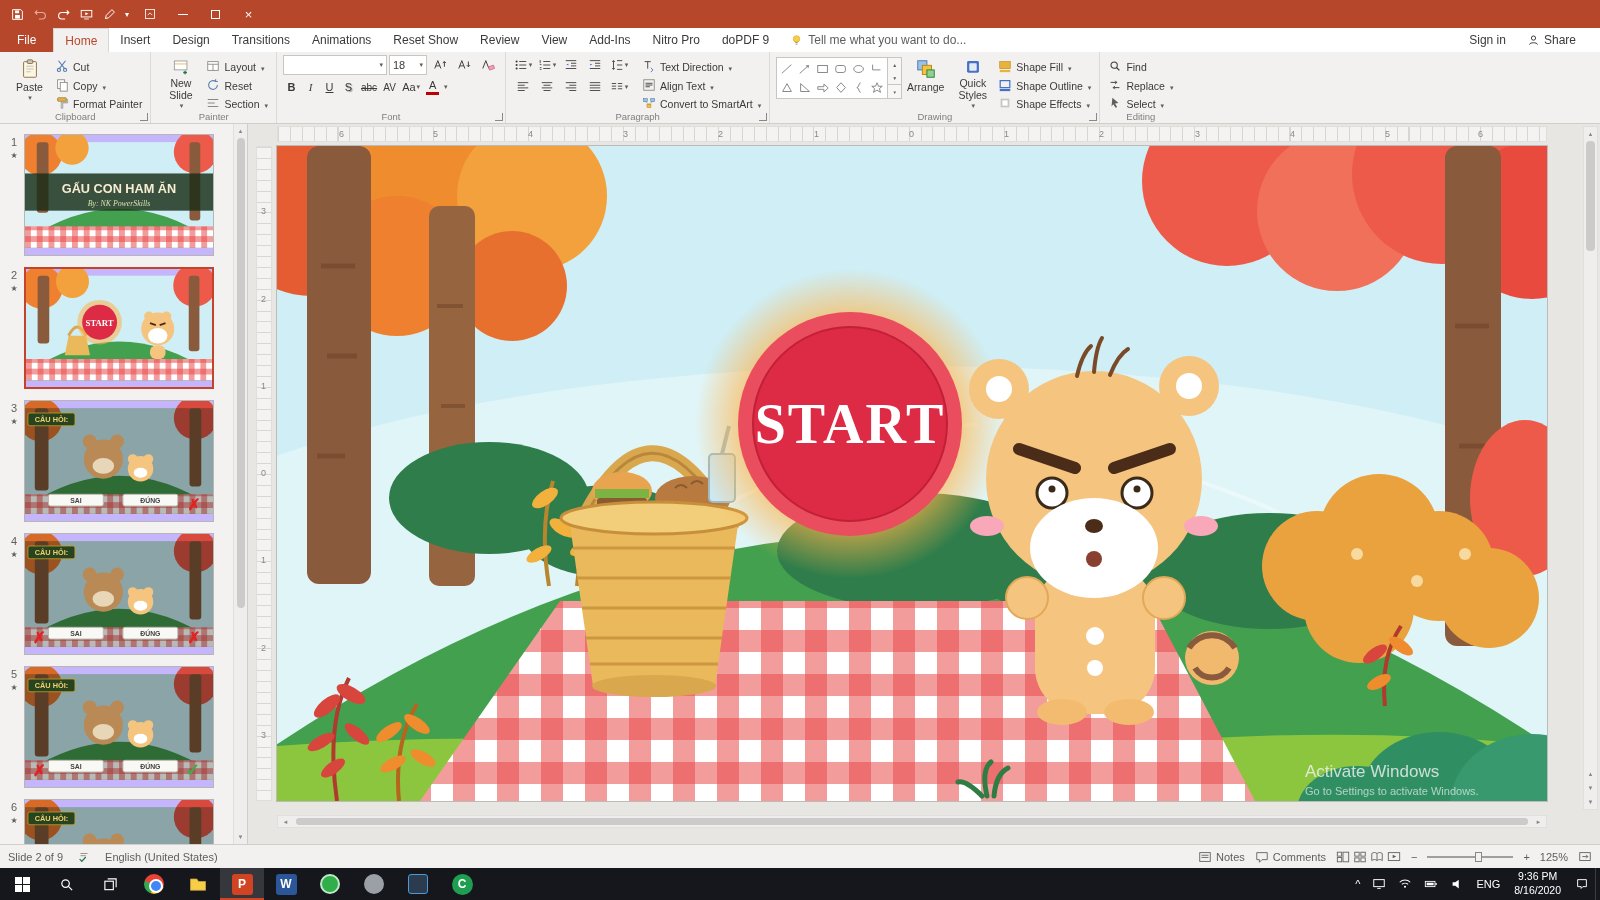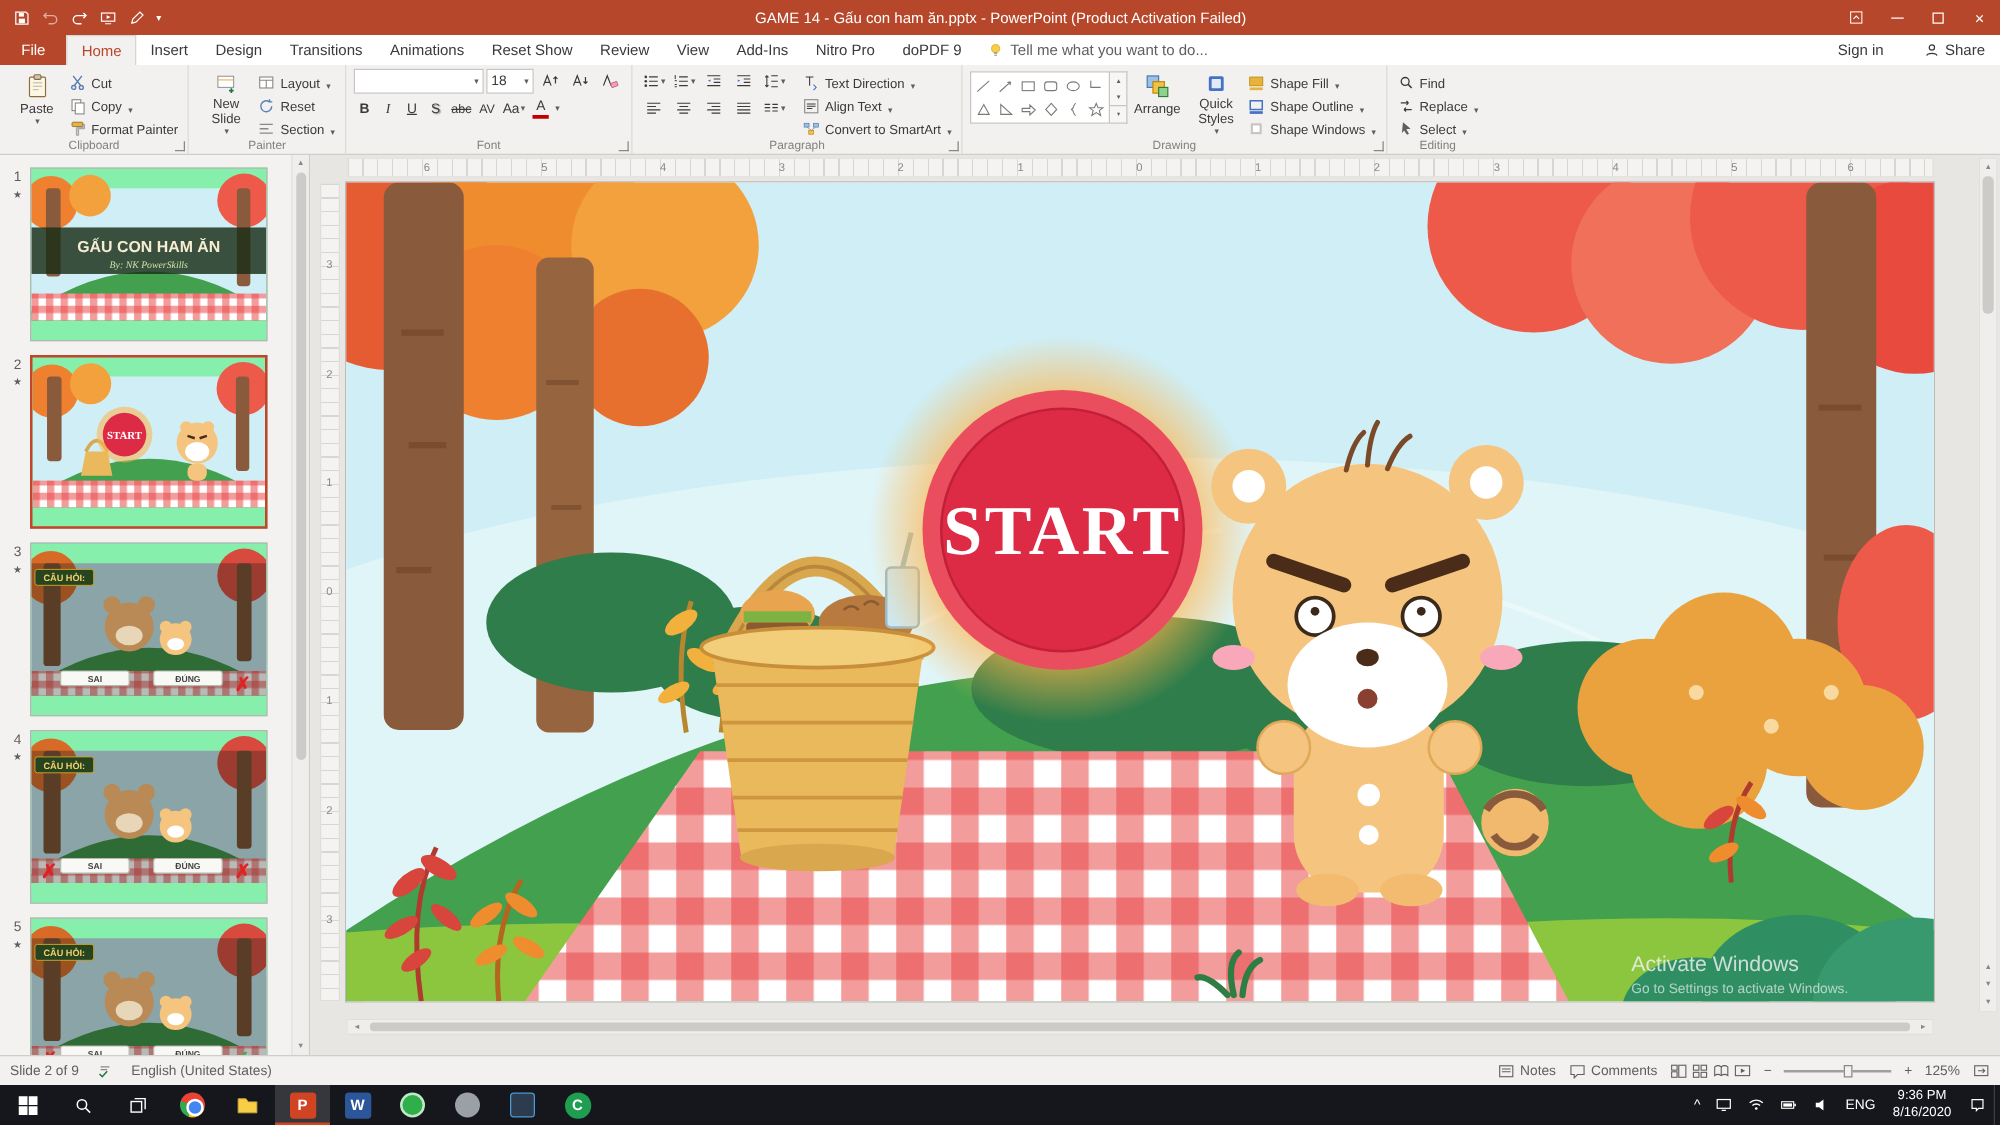--- a/index.html
+++ b/index.html
@@ -21,21 +21,21 @@
 .min-glyph{width:10px;height:1px;background:#fff}
 .res-glyph{width:9px;height:9px;border:1px solid #fff}
 
 .tabrow{height:24px;background:#fff;display:flex;align-items:stretch;font-size:12px;color:#3b3a39;flex:none}
 .tab{display:flex;align-items:center;padding:8px 11px}
 .tab.file{background:#b7472a;color:#fff;padding:0 17px}
 .tab.active{background:#f3f1ef;color:#b7472a;border:1px solid #d8d6d4;border-bottom:none}
 .tellme{display:flex;align-items:center;gap:5px;padding:0 10px;color:#605e5c}
 .tellme svg{width:13px;height:13px}
 .tabspacer{flex:1}
-.tabright{display:flex;align-items:center;gap:32px;padding-right:12px}
+.tabright{display:flex;align-items:center;gap:21px;padding-right:24px}
 .share{display:flex;align-items:center;gap:4px}
 .share svg{width:13px;height:13px}
 
 .ribbon{height:72px;background:#f3f1ef;border-bottom:1px solid #d0cecb;display:flex;flex:none}
 .rgroup{position:relative;display:flex;padding:3px 6px 13px 6px;border-right:1px solid #ddd9d6}
 .glabel{position:absolute;left:0;right:0;bottom:1px;text-align:center;font-size:9.5px;color:#817f7d}
 .launcher{position:absolute;right:2px;bottom:2px;width:8px;height:8px;border-right:1px solid #8a8886;border-bottom:1px solid #8a8886}
 .bigbtn{width:47px;display:flex;flex-direction:column;align-items:center;gap:1px;font-size:10.5px;color:#3b3a39;text-align:center;line-height:1.15;padding-top:3px}
 .bigbtn svg{width:22px;height:22px}
 .vstack{display:flex;flex-direction:column;justify-content:flex-start}
@@ -64,21 +64,21 @@
 .galcol{width:14px;height:42px;border:1px solid #c8c6c4;border-left:none;background:#f8f6f4;display:flex;flex-direction:column}
 .galcol .garr{flex:1;display:flex;align-items:center;justify-content:center;font-size:5px;color:#605e5c}
 .galcol .more{border-top:1px solid #c8c6c4}
 
 .workspace{flex:1;display:flex;min-height:0}
 .thumbpanel{width:248px;background:#f4f2f0;border-right:1px solid #cfcdcb;position:relative;overflow:hidden;flex:none}
 .thumbrow{display:flex;margin:10px 20px 11px 4px}
 .tmeta{width:20px;display:flex;flex-direction:column;align-items:center;padding-top:2px;gap:3px}
 .tnum{font-size:11px;color:#605e5c}
 .tstar{font-size:8px;color:#605e5c}
-.thumb{width:190px;height:139px;background:#86efac;border:1px solid #b8b6b4;overflow:hidden}
+.thumb{width:190px;height:122px;background:#c4b5fd;border:1px solid #b8b6b4;overflow:hidden}
 .thumb svg{width:100%;height:100%}
 .thumb.sel{border:2px solid #c4432b}
 .pscroll{position:absolute;top:0;right:0;bottom:0;width:14px;background:#f0eeec;border-left:1px solid #e1dfdd;display:flex;flex-direction:column;align-items:center}
 .pscroll .arr{height:14px;width:100%;display:flex;align-items:center;justify-content:center;font-size:6px;color:#8a8886}
 .pscroll .pthumb{width:8px;height:470px;background:#cdcbc9;border-radius:4px;flex:none}
 .pscroll .sp{flex:1}
 .editarea{flex:1;position:relative;background:#e8e6e3;min-width:0}
 .hruler{position:absolute;left:29px;top:2px;width:1270px;height:16px;background:#f5f3f1;border:1px solid #e0ddda;background-image:repeating-linear-gradient(90deg,#d8d5d2 0 1px,transparent 1px 11.9px)}
 .hruler span{position:absolute;top:2px;font-size:9px;color:#8a8886}
 .vruler{position:absolute;left:8px;top:22px;width:16px;height:655px;background:#f5f3f1;border:1px solid #e0ddda;background-image:repeating-linear-gradient(180deg,#d8d5d2 0 1px,transparent 1px 10.9px)}
@@ -180,21 +180,20 @@
             <path d="M5 13.5h6" stroke="#fff"></path>
           </svg>
         </div>
       <div class="qbtn">
           <svg viewBox="0 0 16 16">
             <path d="M3 13l1-4 7-7 3 3-7 7z" fill="none" stroke="#fff" stroke-width="1.2"></path>
           </svg>
         </div>
       <div class="qcaret">▾</div>
     </div>
-    <div class="tb-title">GAME 14 - Gấu con ham ăn.pptx - PowerPoint (Product Activation Failed)</div>
     <div class="winctl">
       <div class="winbtn">
           <svg viewBox="0 0 16 16">
             <rect x="2" y="2" width="12" height="12" fill="none" stroke="#fff" stroke-width="1.1"></rect>
             <path d="M5 9.5L8 6.5l3 3" fill="none" stroke="#fff" stroke-width="1.1"></path>
           </svg>
         </div>
       <div class="winbtn">
           <span class="min-glyph"></span>
         </div>
@@ -550,21 +549,21 @@
               <rect x="2" y="12.5" width="12" height="2.5" fill="#4472c4"></rect>
             </svg>
             <span>Shape Outline</span>
             <span class="caret">▾</span>
           </div>
         <div class="sbtn">
             <svg viewBox="0 0 16 16">
               <rect x="3" y="3" width="10" height="10" fill="#c8c6c4"></rect>
               <rect x="5" y="5" width="6" height="6" fill="#fff"></rect>
             </svg>
-            <span>Shape Windows</span>
+            <span>Shape Effects</span>
             <span class="caret">▾</span>
           </div>
       </div>
       <div class="glabel">Drawing</div>
       <div class="launcher"></div>
     </div>
 
     <div class="rgroup" style="border-right:none">
       <div class="vstack">
         <div class="sbtn">

